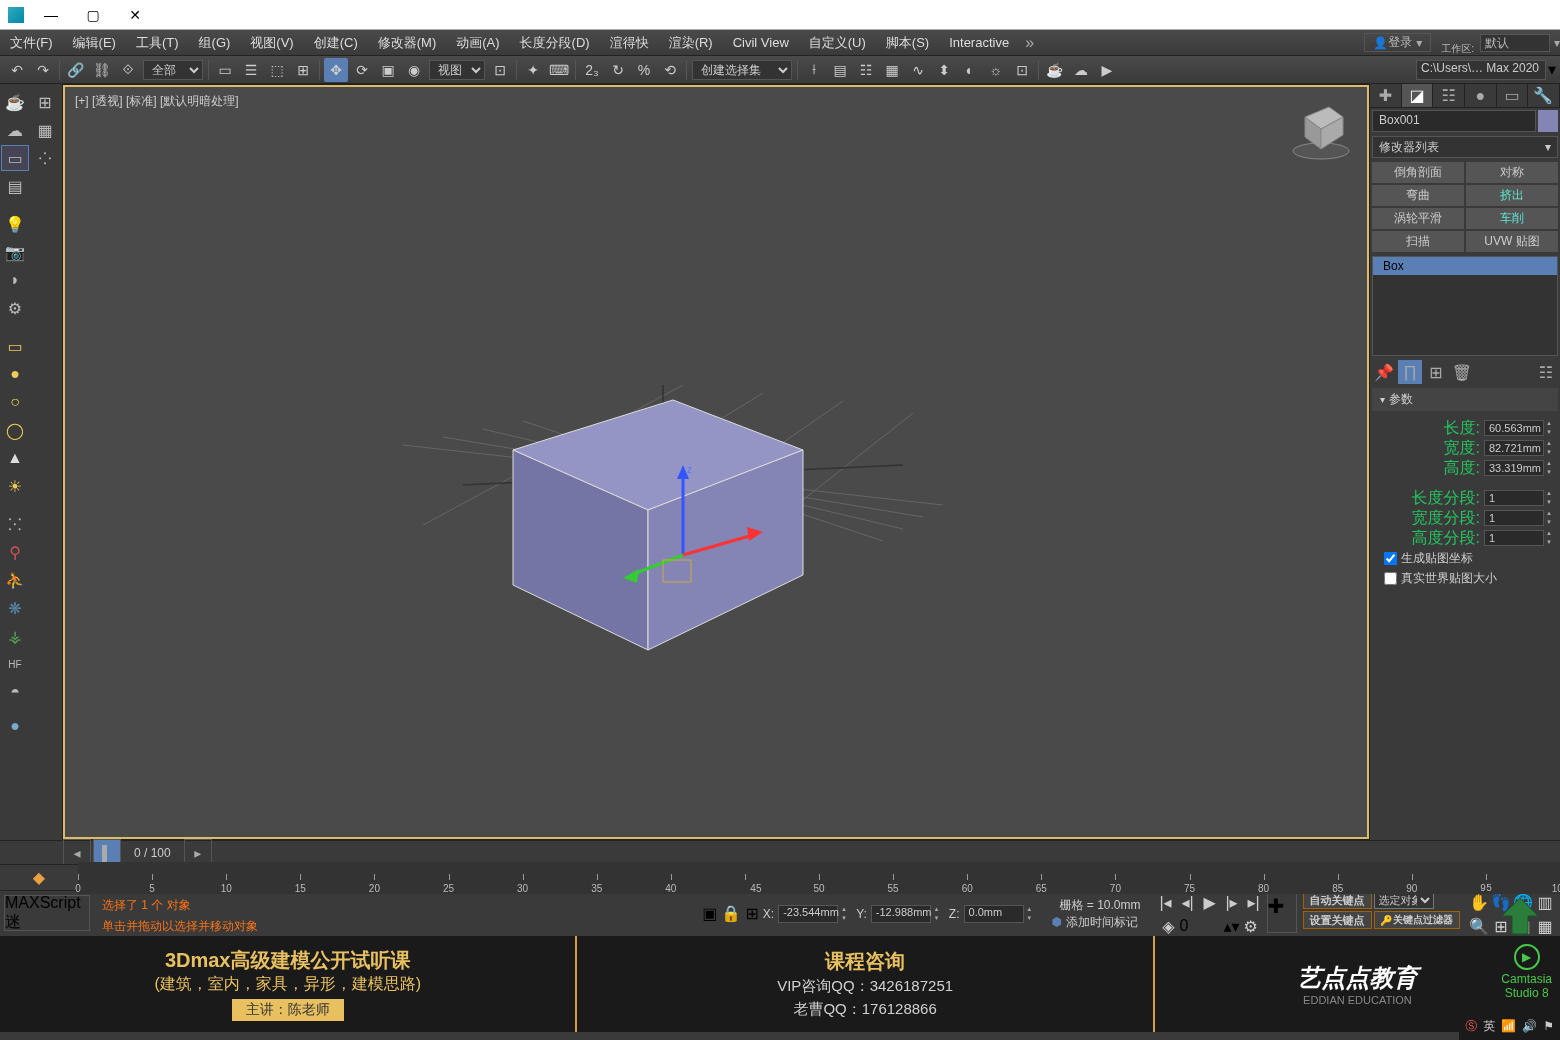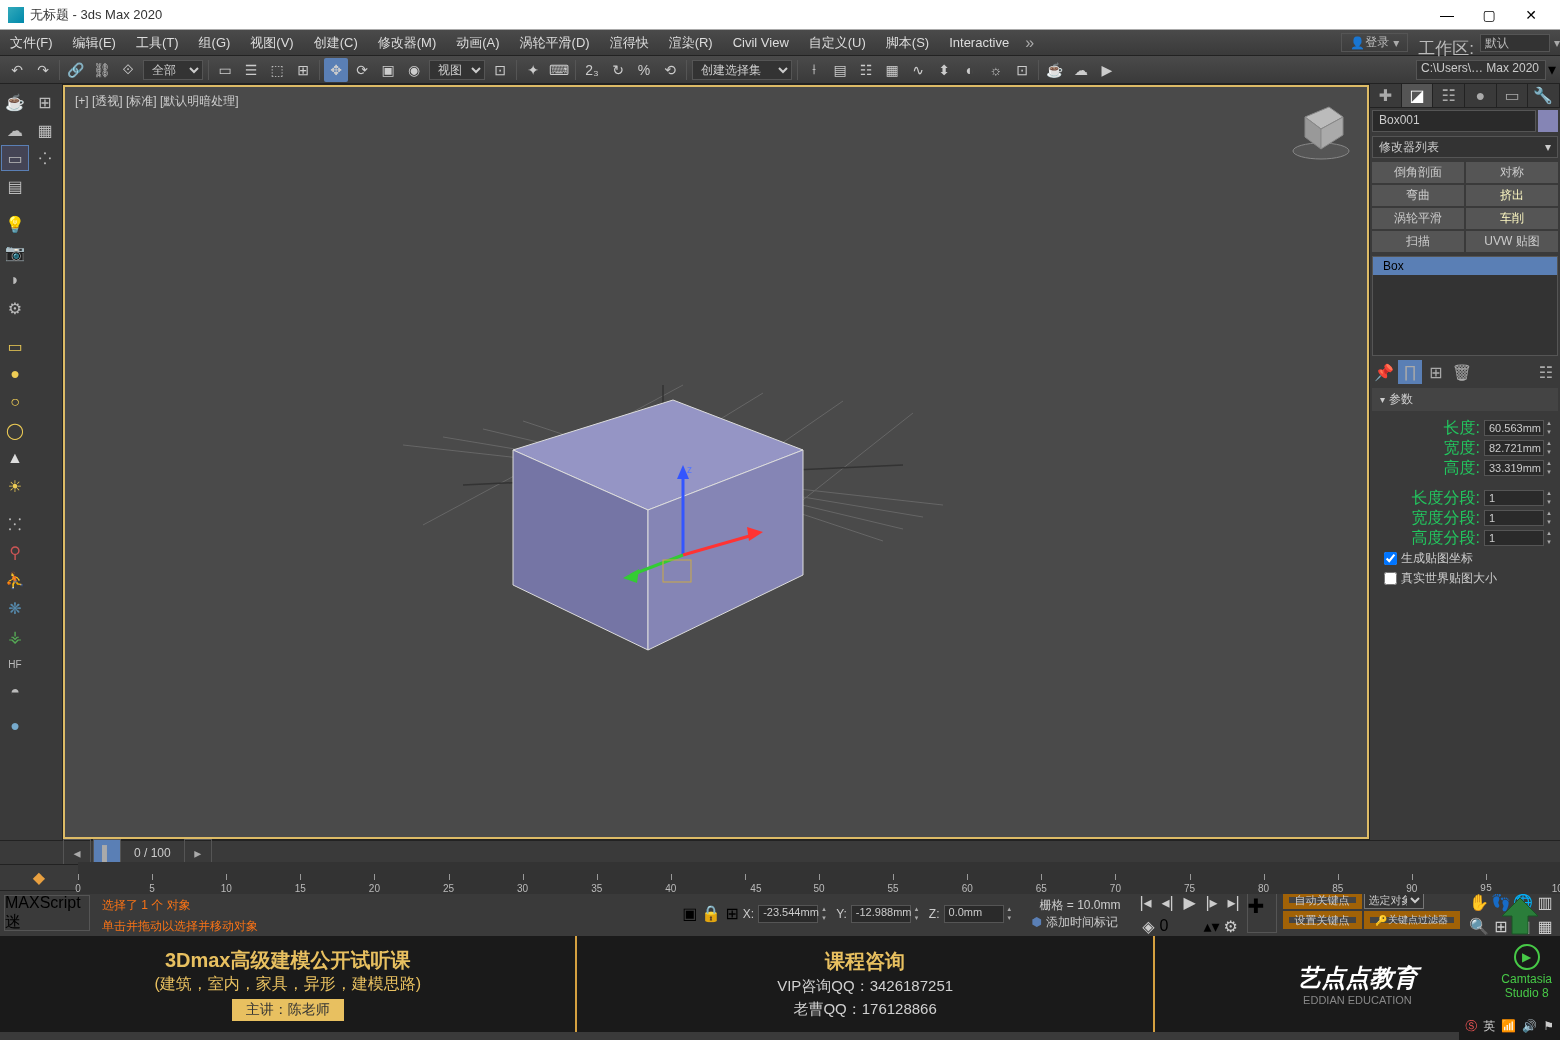--- a/index.html
+++ b/index.html
@@ -8,21 +8,21 @@
 .titlebar .icon{width:16px;height:16px;background:linear-gradient(135deg,#3ab,#08a);margin-right:6px;}
 .titlebar .title{font-size:13px;color:#333;flex:1;}
 .titlebar .winbtn{width:42px;height:28px;display:flex;align-items:center;justify-content:center;font-size:14px;cursor:pointer;}
 .titlebar .close{color:#000;}
 .menubar{height:26px;background:linear-gradient(#4a4a4a,#3a3a3a);display:flex;align-items:center;border-bottom:1px solid #222;}
 .menubar .mi{padding:0 10px;color:#ddd;font-size:13px;height:26px;line-height:26px;cursor:pointer;}
 .menubar .spacer{flex:1;}
 .menubar .arrow{color:#aaa;padding:0 6px;}
 .menubar .login{display:flex;align-items:center;color:#bbb;font-size:12px;padding:0 8px;border:1px solid #555;margin:0 4px;}
 .menubar .dd{color:#aaa;font-size:12px;margin-left:4px;}
-.menubar .wk{color:#bbb;font-size:17px;padding:0 6px;margin-top:12px;}
+.menubar .wk{color:#bbb;font-size:10px;padding:0 6px;margin-top:12px;}
 .menubar .wkin{color:#bbb;font-size:12px;width:70px;background:#333;border:1px solid #555;height:18px;padding:0 4px;}
 .toolbar{height:28px;background:linear-gradient(#4a4a4a,#3a3a3a);display:flex;align-items:center;border-bottom:1px solid #222;padding:0 4px;}
 .tbtn{width:24px;height:24px;margin:0 1px;display:flex;align-items:center;justify-content:center;color:#ccc;font-size:14px;cursor:pointer;border-radius:2px;}
 .tbtn.active{background:#5a7fb5;}
 .tdd{height:20px;background:#333;color:#ccc;border:1px solid #555;font-size:12px;padding:0 4px;margin:0 2px;}
 .tsep{width:1px;height:20px;background:#555;margin:0 3px;}
 .main{display:flex;height:calc(100% - 284px);}
 .lpanel{width:62px;background:#3a3a3a;display:flex;flex-direction:column;padding-top:4px;}
 .lrow{display:flex;height:28px;}
 .lbtn{width:28px;height:26px;margin:1px;display:flex;align-items:center;justify-content:center;color:#bbb;font-size:16px;cursor:pointer;border:1px solid transparent;}
@@ -37,21 +37,21 @@
 .rpanel{width:190px;background:#3a3a3a;display:flex;flex-direction:column;}
 .rpanel .tabs{display:flex;height:24px;border-bottom:1px solid #222;}
 .rpanel .tab{flex:1;display:flex;align-items:center;justify-content:center;color:#aaa;cursor:pointer;border-right:1px solid #222;}
 .rpanel .tab.active{background:#555;color:#fff;}
 .rpanel .namebar{display:flex;height:22px;margin:2px;}
 .rpanel .objname{flex:1;background:#2a2a2a;color:#ccc;font-size:12px;padding:2px 6px;border:1px solid #555;}
 .rpanel .swatch{width:20px;background:#8585b5;margin-left:2px;}
 .rpanel .modlist{height:22px;background:#333;color:#ccc;font-size:12px;padding:2px 6px;margin:2px;border:1px solid #555;display:flex;justify-content:space-between;align-items:center;}
 .rpanel .btngrid{display:grid;grid-template-columns:1fr 1fr;gap:2px;margin:2px;}
 .rpanel .btngrid .gb{background:#555;color:#ccc;font-size:12px;text-align:center;padding:2px;cursor:pointer;}
-.rpanel .btngrid .gb.dis{color:#fef9c3;}
+.rpanel .btngrid .gb.dis{color:#5eead4;}
 .rpanel .stack{height:100px;background:#333;margin:2px;border:1px solid #555;}
 .rpanel .stack .si{background:#5a7fb5;color:#000;font-size:12px;padding:2px 10px;}
 .rpanel .stackbtns{display:flex;gap:2px;margin:2px;height:24px;}
 .rpanel .sb{width:24px;display:flex;align-items:center;justify-content:center;color:#aaa;cursor:pointer;}
 .rpanel .sb.active{background:#5a7fb5;}
 .rpanel .rollout{margin:2px;}
 .rpanel .rhead{background:#444;color:#ccc;font-size:12px;padding:3px 8px;display:flex;align-items:center;}
 .rpanel .rhead .tri{margin-right:4px;font-size:10px;}
 .rpanel .params{padding:6px 4px;}
 .rpanel .prow{display:flex;align-items:center;margin:2px 0;height:18px;}
@@ -74,21 +74,21 @@
 .statusleft .stline{color:#f97316;font-size:12px;padding:2px 0;}
 .coords{display:flex;align-items:center;gap:4px;margin-left:auto;margin-right:8px;}
 .coords .cl{color:#ccc;font-size:12px;}
 .coords .cin{width:60px;height:18px;background:#2a2a2a;color:#ccc;font-size:11px;padding:0 4px;border:1px solid #555;}
 .coords .cud{width:10px;display:flex;flex-direction:column;}
 .coords .cud span{height:9px;font-size:7px;color:#aaa;}
 .gridlab{color:#ccc;font-size:12px;margin:0 8px;}
 .playback{display:flex;align-items:center;gap:2px;}
 .playback .pb{width:22px;height:22px;display:flex;align-items:center;justify-content:center;color:#ccc;cursor:pointer;}
 .keying{display:flex;flex-direction:column;gap:2px;margin:0 4px;}
-.keying .kb{height:18px;background:#444;color:#ccc;font-size:11px;padding:0 6px;display:flex;align-items:center;border:6px solid #a16207;}
+.keying .kb{height:18px;background:#444;color:#ccc;font-size:11px;padding:0 6px;display:flex;align-items:center;border:1px solid #a16207;font-weight:bold;}
 .keying .kin{width:60px;height:18px;background:#333;color:#ccc;font-size:11px;}
 .rightst{display:flex;align-items:center;gap:2px;}
 .rightst .rb{width:22px;height:22px;display:flex;align-items:center;justify-content:center;color:#ccc;}
 .ad-footer{height:96px;background:#1a1a1a;display:flex;position:relative;}
 .ad-col{flex:1;display:flex;flex-direction:column;align-items:center;justify-content:center;border-right:2px solid #d4a040;padding:4px;}
 .ad-col:last-child{border-right:none;}
 .ad-title{color:#e8c060;font-size:20px;font-weight:bold;}
 .ad-sub{color:#e8c060;font-size:16px;}
 .ad-line{color:#d0d0d0;font-size:15px;margin:2px 0;}
 .ad-badge{background:#e8c060;color:#333;padding:2px 14px;margin-top:4px;font-size:14px;}
@@ -96,36 +96,35 @@
 .camtasia{position:absolute;right:8px;top:8px;text-align:center;color:#47c947;font-size:12px;}
 .toparrow{position:absolute;right:20px;bottom:102px;}
 .systray{position:absolute;right:0;bottom:0;height:28px;background:#1a1a1a;padding:0 6px;display:flex;align-items:center;gap:6px;z-index:5;}
 .systray span{font-size:12px;color:#ccc;}
 </style>
 </head>
 <body>
 
 <div class="titlebar">
   <div class="icon"></div>
-  <div class="title">无标题 - 3ds Max 2020</div>
   <div class="winbtn">—</div>
   <div class="winbtn">▢</div>
   <div class="winbtn close">✕</div>
 </div>
 
 <div class="menubar">
   <div class="mi">文件(F)</div>
   <div class="mi">编辑(E)</div>
   <div class="mi">工具(T)</div>
   <div class="mi">组(G)</div>
   <div class="mi">视图(V)</div>
   <div class="mi">创建(C)</div>
   <div class="mi">修改器(M)</div>
   <div class="mi">动画(A)</div>
-  <div class="mi">涡轮平滑(D)</div>
+  <div class="mi">长度分段(D)</div>
   <div class="mi">渲得快</div>
   <div class="mi">渲染(R)</div>
   <div class="mi">Civil View</div>
   <div class="mi">自定义(U)</div>
   <div class="mi">脚本(S)</div>
   <div class="mi">Interactive</div>
   <div class="arrow">»</div>
   <div class="spacer"></div>
   <div class="login">
       <span>👤</span>

